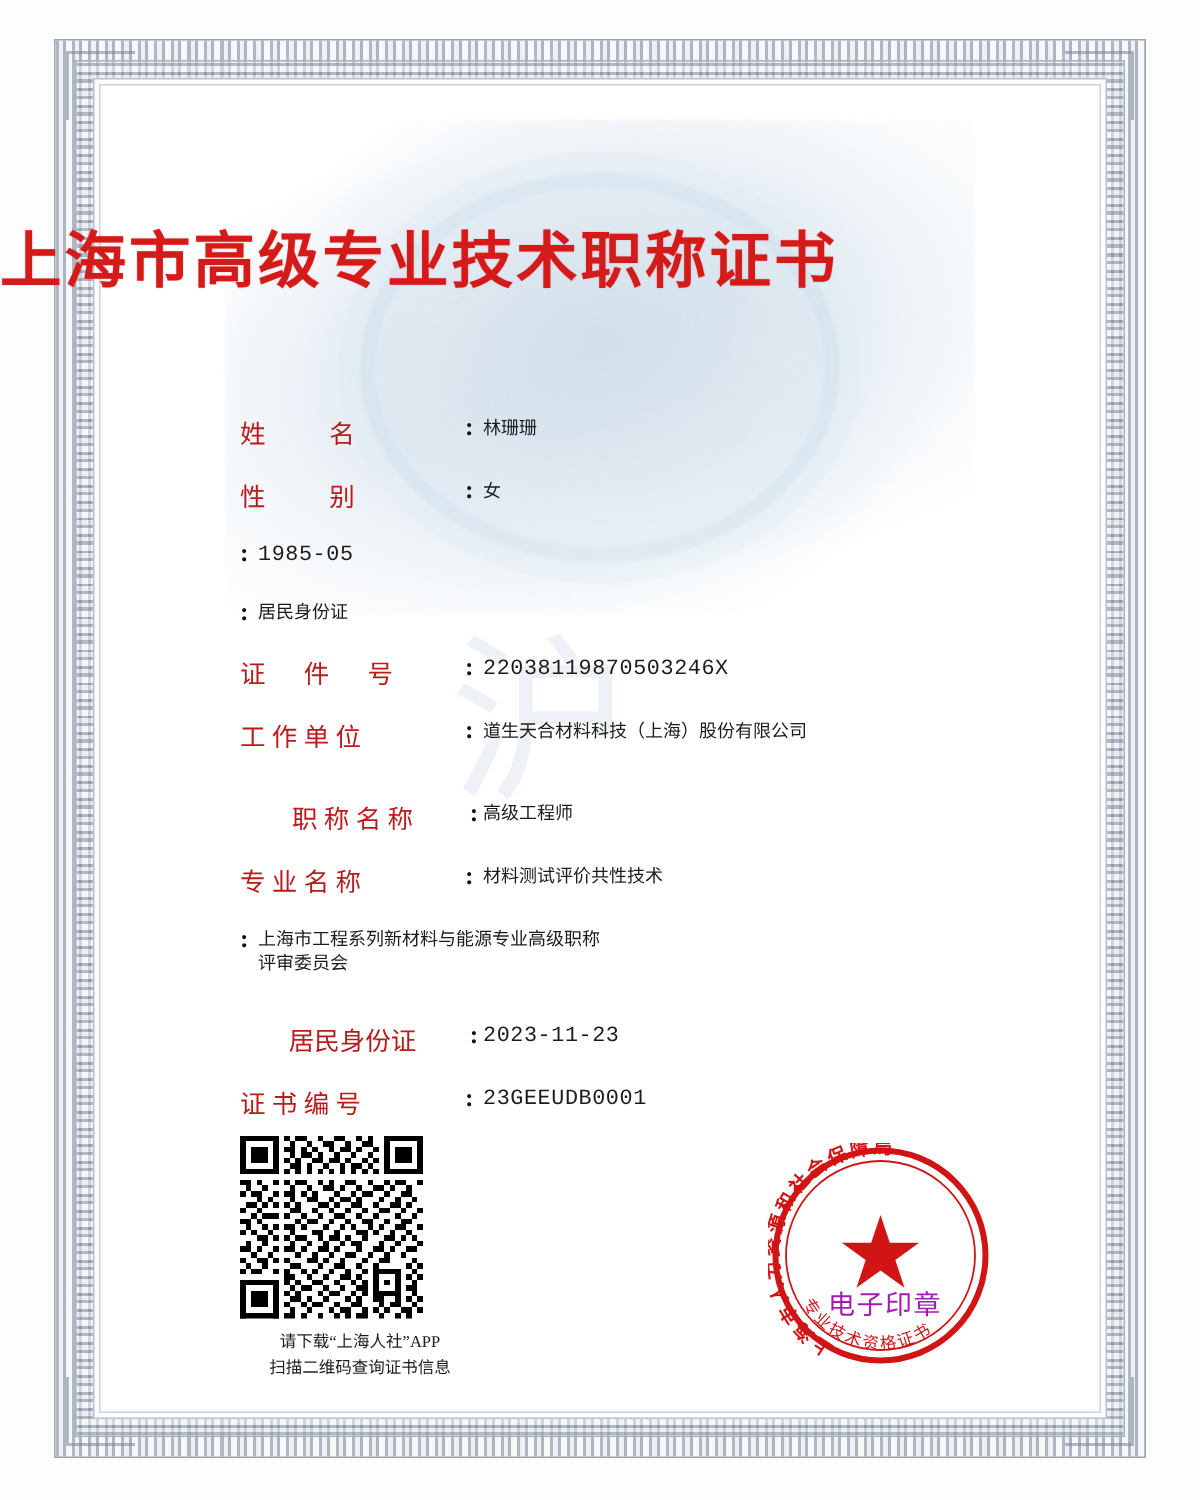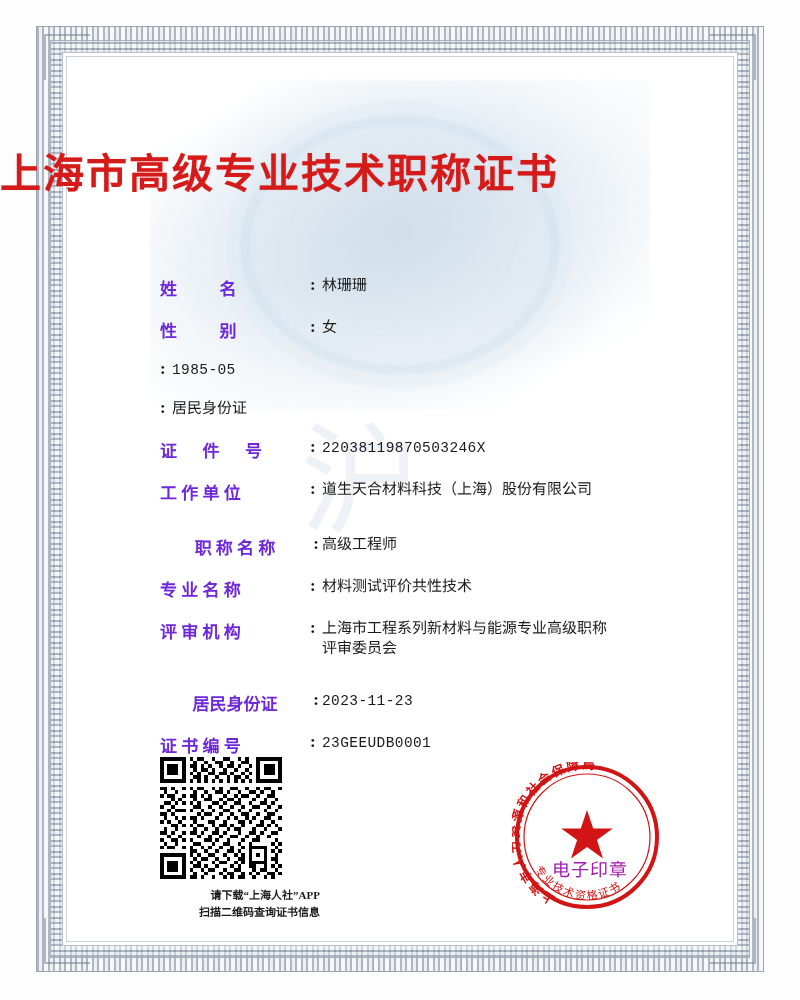--- a/index.html
+++ b/index.html
@@ -145,39 +145,39 @@
     margin-bottom: 17px;
   }
   .row.group-gap {
     margin-top: 30px;
     text-align: center;
   }
   .label {
     width: 150px;
     flex: 0 0 150px;
     font-size: 17px;
-    font-weight: bold;
-    color: #6d28d9;
+    font-weight: normal;
+    color: #b91c1c;
     letter-spacing: 0px;
     white-space: pre;
     font-family: "Liberation Serif", "DejaVu Serif", serif;
   }
   .colon {
     width: 12px;
     flex: 0 0 12px;
     font-size: 17px;
     font-weight: bold;
     color: #111111;
   }
   .value {
-    font-size: 15px;
+    font-size: 12px;
     color: #1b1b1b;
     line-height: 1.35;
     padding-top: 2px;
-    font-family: Liberation Mono, monospace;
+    font-family: Liberation Sans, sans-serif;
   }
   .value.mono {
     font-family: "Liberation Mono", "DejaVu Sans Mono", monospace;
     font-size: 14.5px;
     letter-spacing: 0.4px;
   }
 
   
   .qr-wrap {
     position: absolute;
@@ -190,23 +190,22 @@
     height: 122px;
     display: block;
     background: #ffffff;
   }
   .qr-caption {
     margin-top: 8px;
     width: 160px;
     font-size: 11px;
     color: #1b1b1b;
     line-height: 1.5;
-    text-align: right;
+    text-align: center;
     font-family: "Liberation Serif", "DejaVu Serif", serif;
-    font-weight: bold;
   }
 
   
   .seal {
     position: absolute;
     left: 512px;
     top: 762px;
     width: 150px;
     height: 150px;
   }
@@ -281,21 +280,20 @@
       <div class="value">高级工程师</div>
     </div>
 
     <div class="row">
       <div class="label">专 业 名 称</div>
       <div class="colon">:</div>
       <div class="value">材料测试评价共性技术</div>
     </div>
 
     <div class="row">
-      <div class="label">评 审 机 构</div>
       <div class="colon">:</div>
       <div class="value" style="white-space: pre-line;">上海市工程系列新材料与能源专业高级职称
 评审委员会</div>
     </div>
 
     <div class="row group-gap">
       <div class="label">居民身份证</div>
       <div class="colon">:</div>
       <div class="value mono">2023-11-23</div>
     </div>

